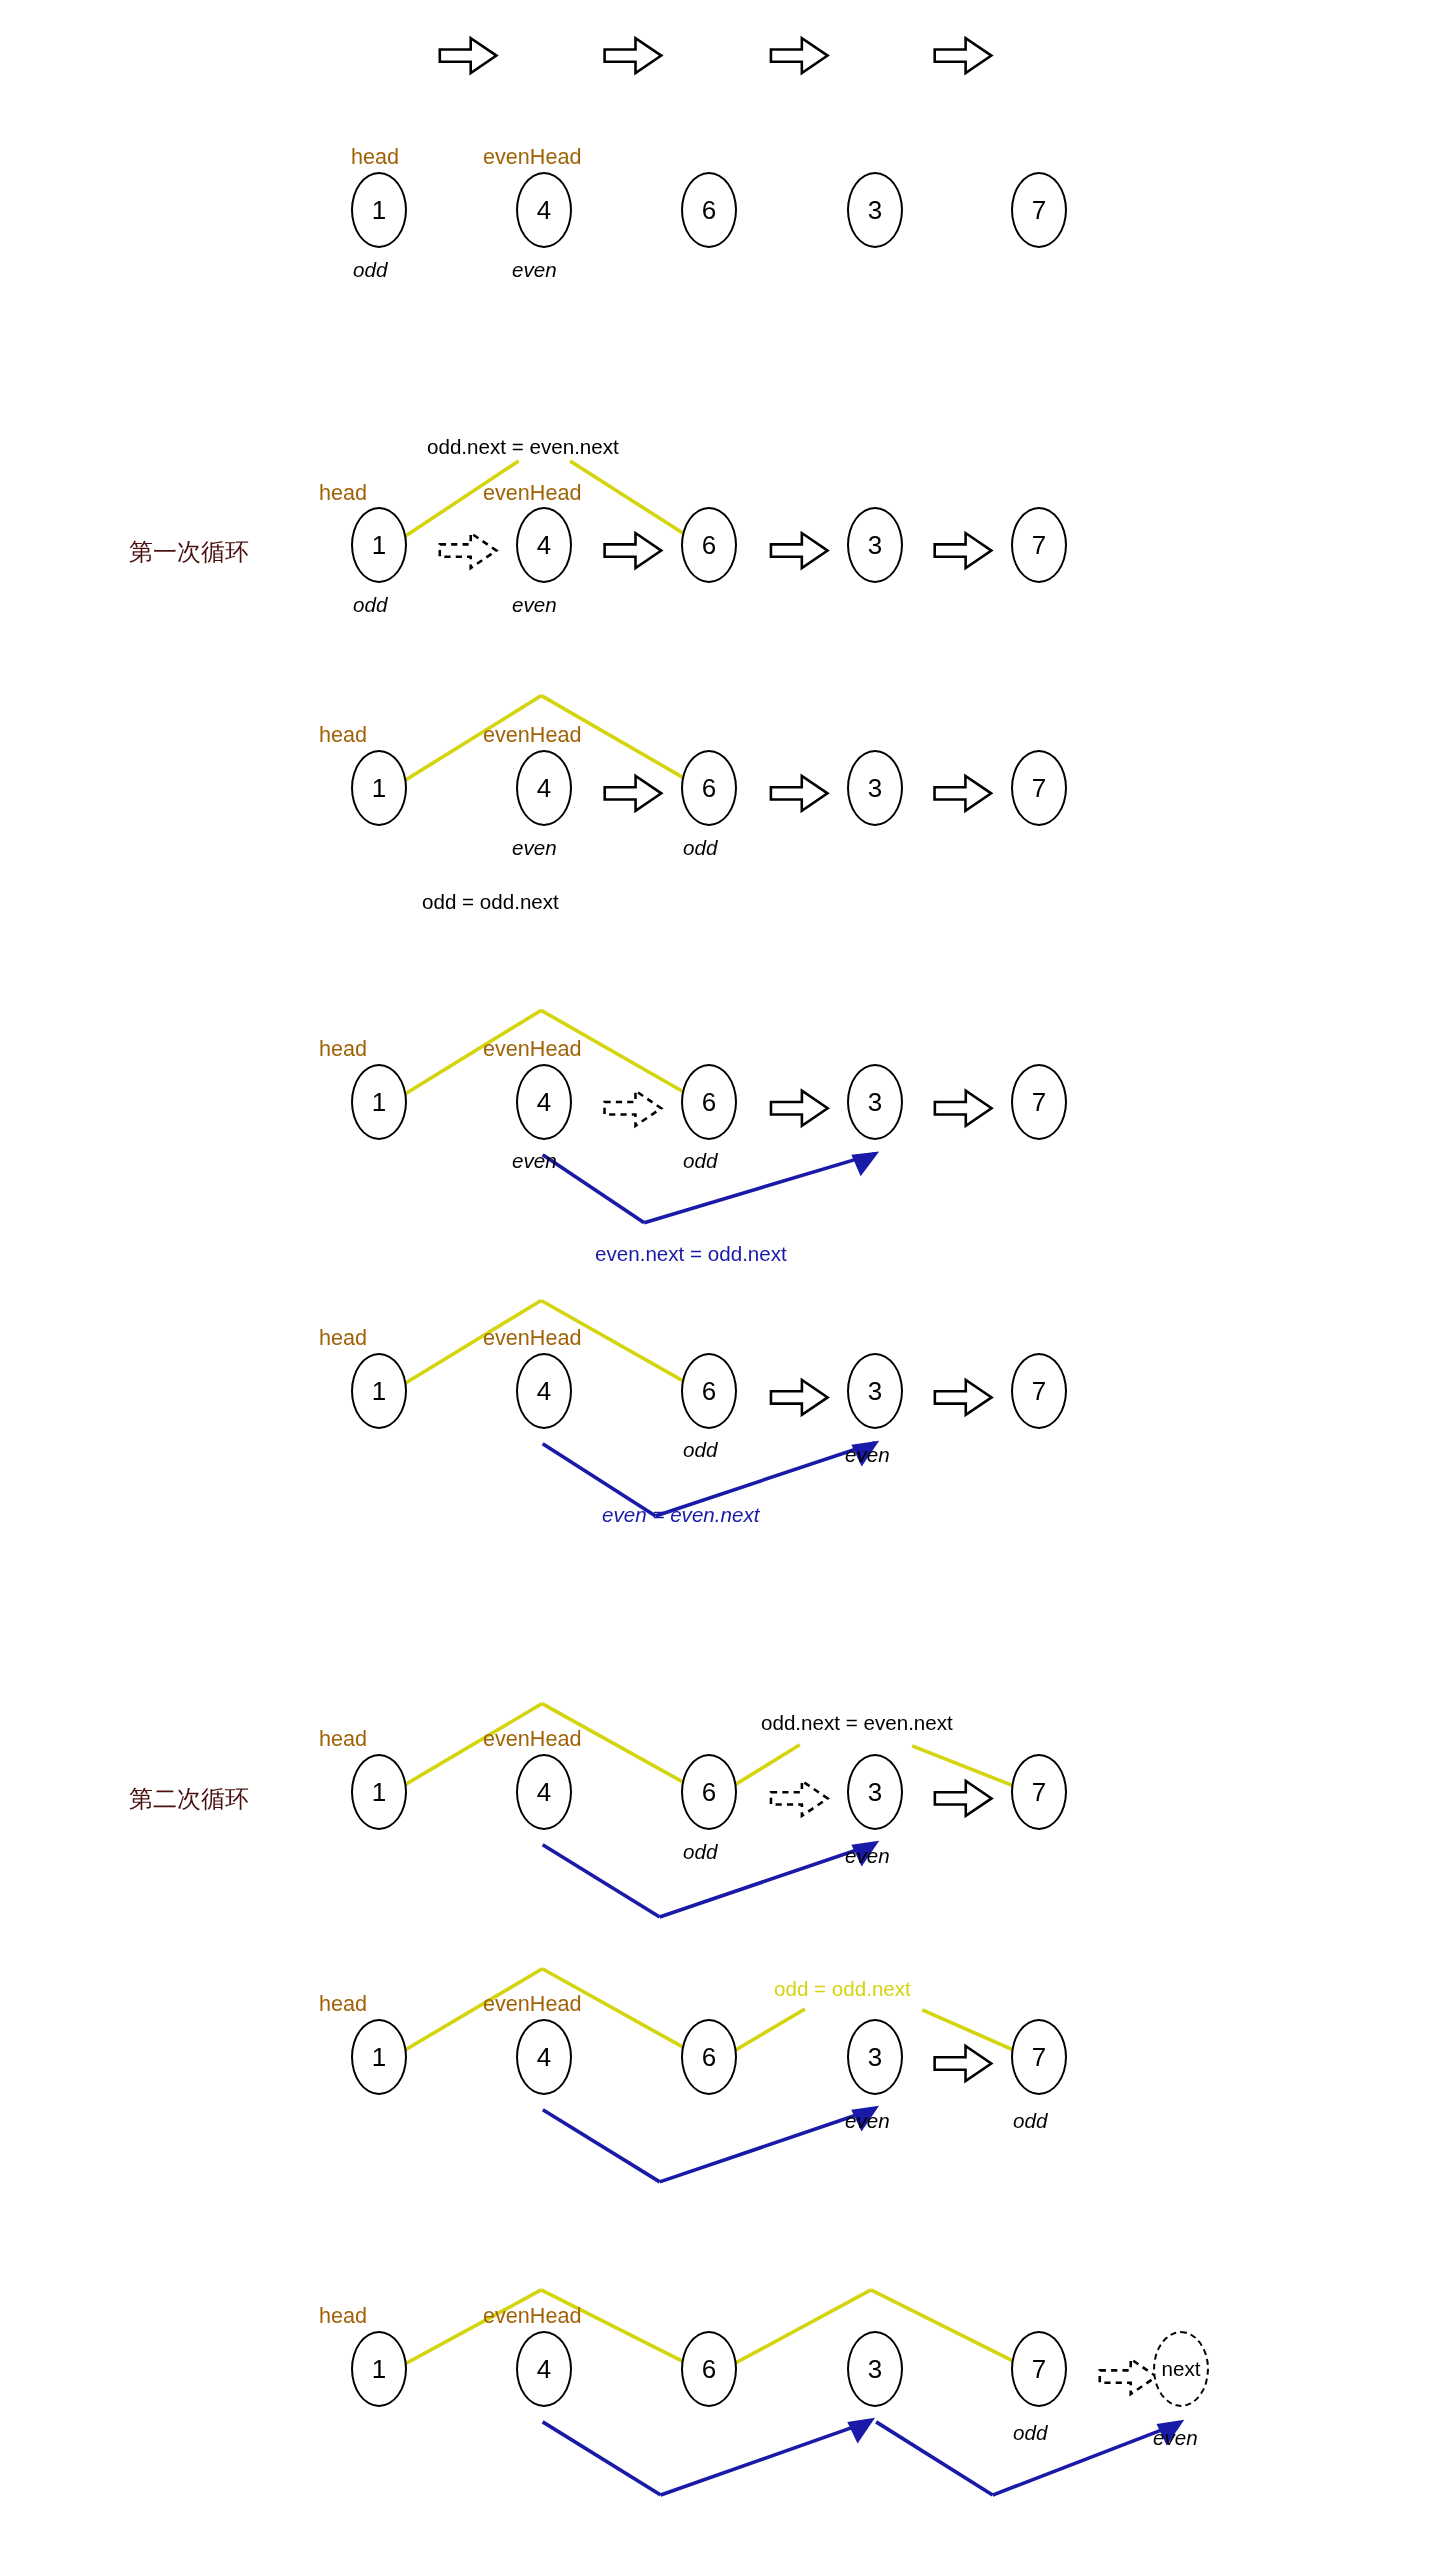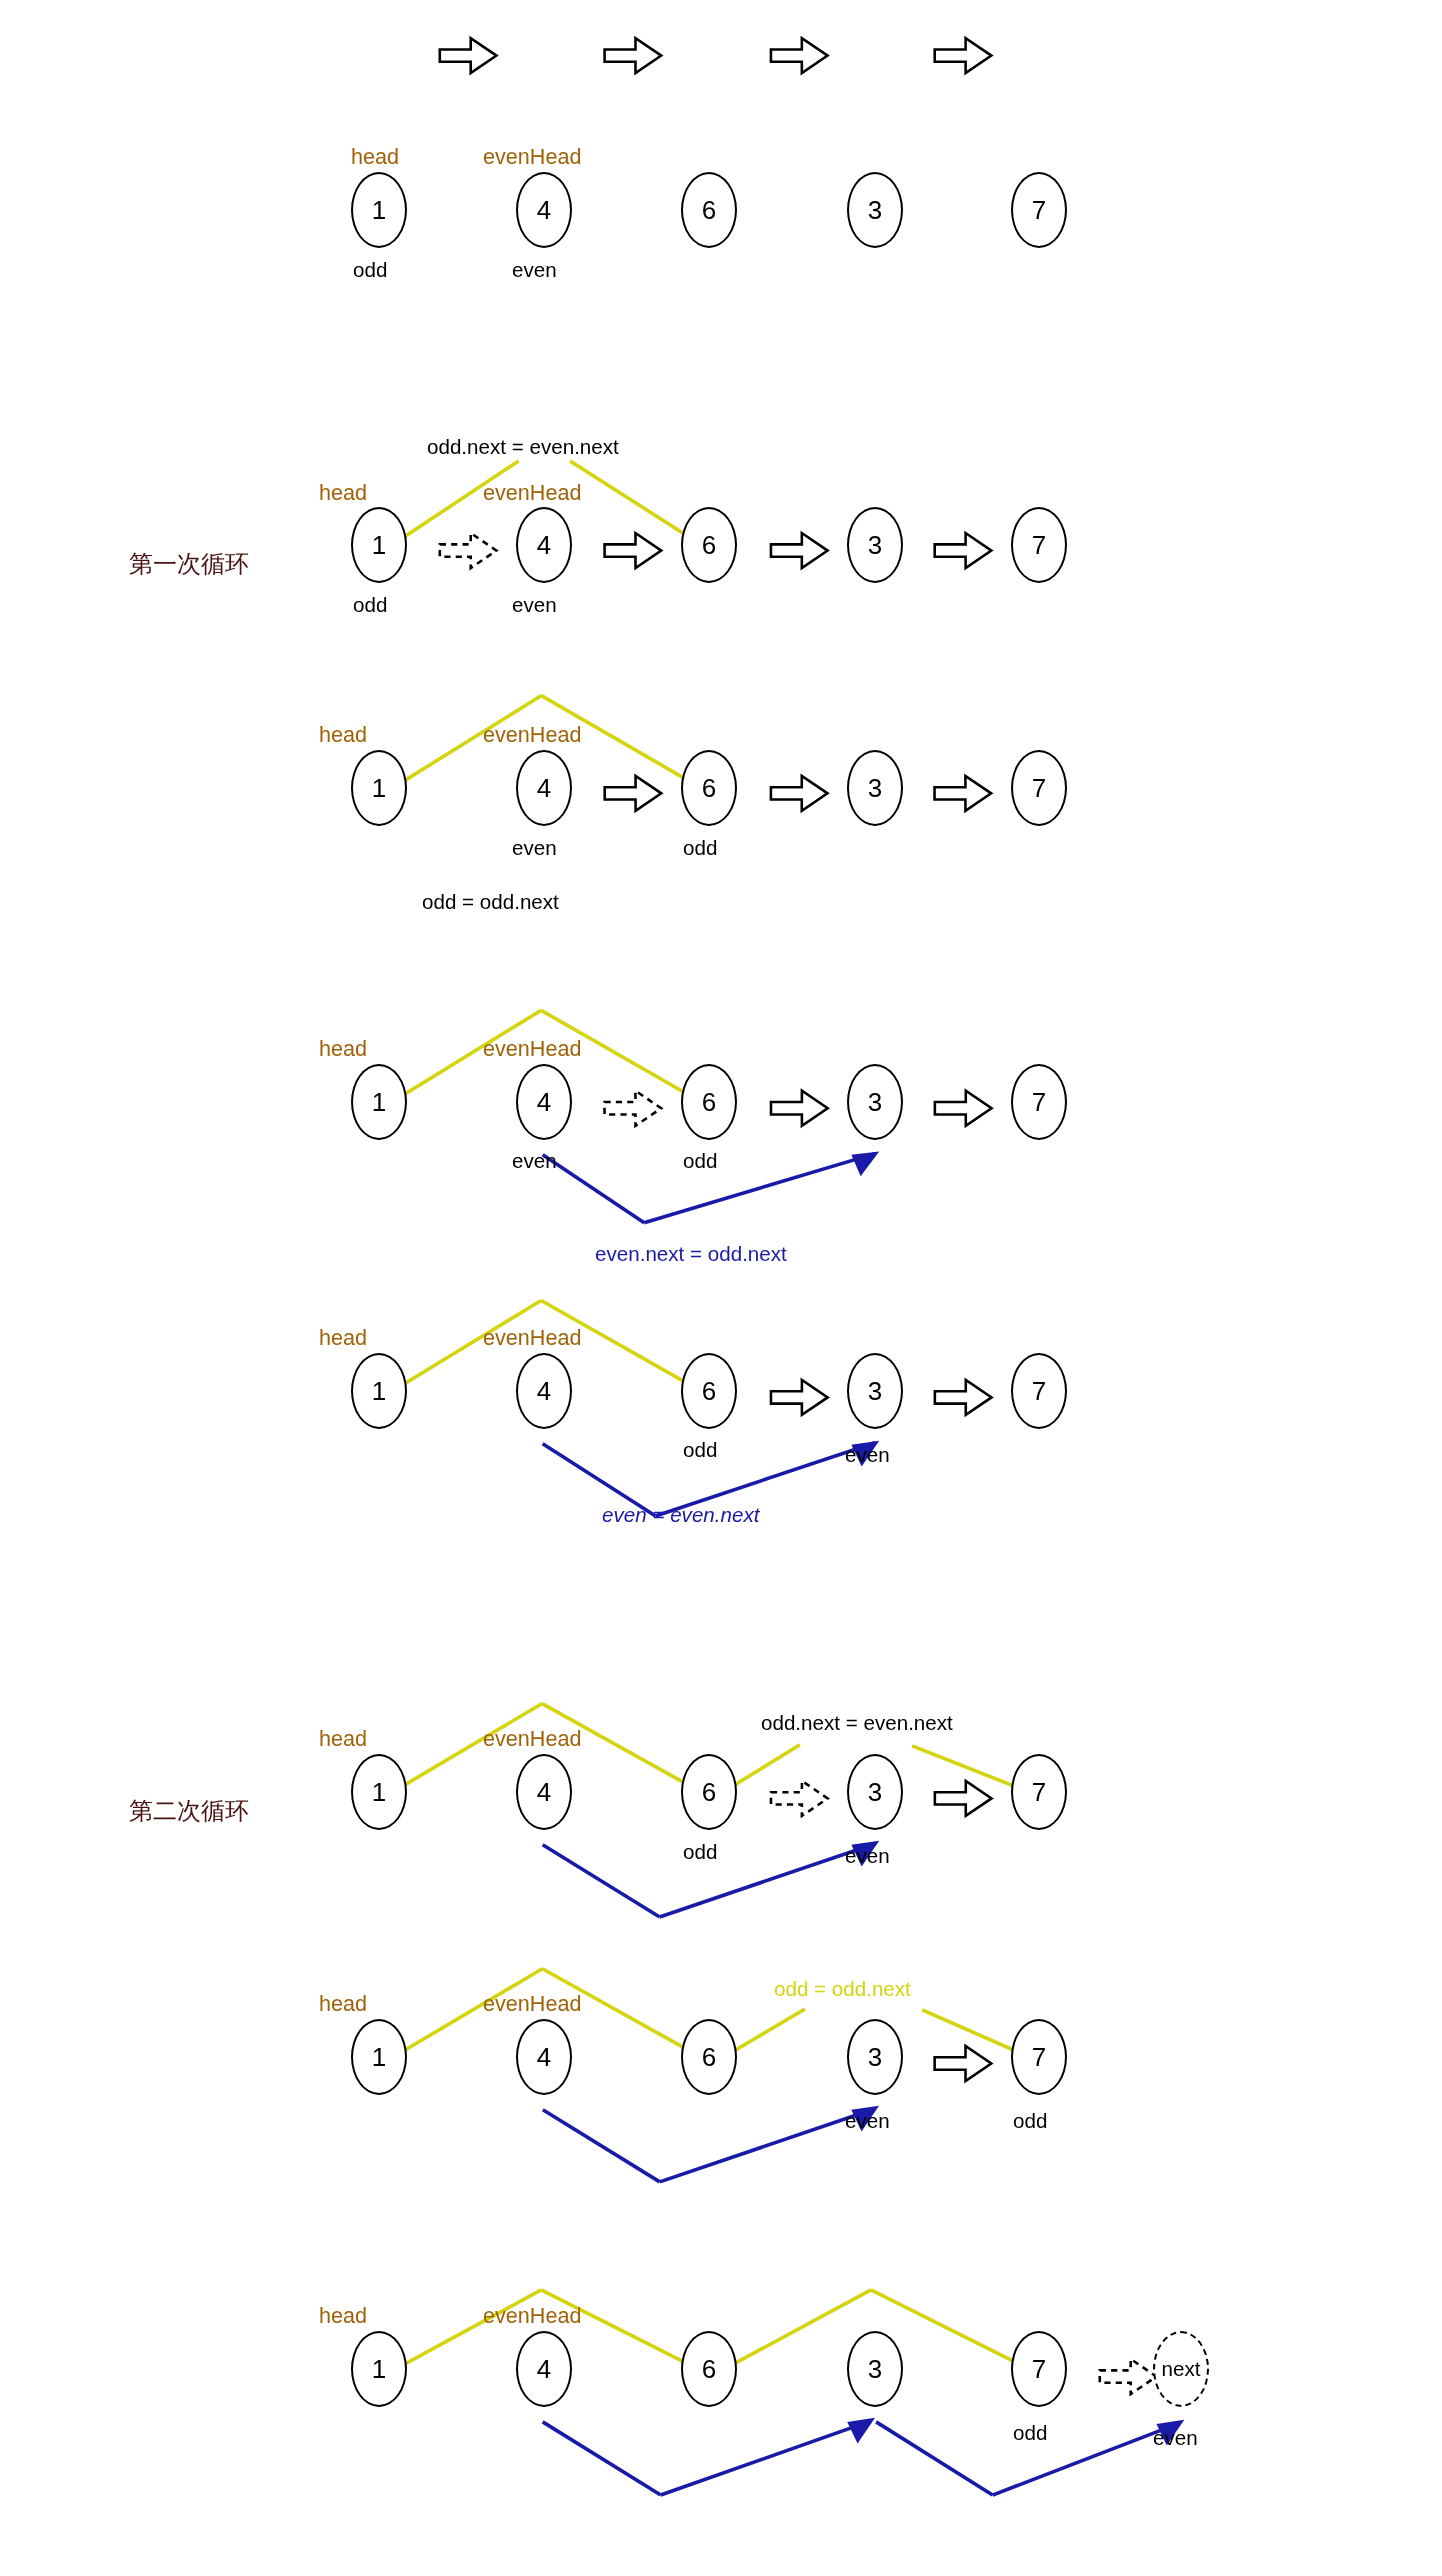--- a/index.html
+++ b/index.html
@@ -6,31 +6,31 @@
   html,body{margin:0;padding:0;background:#ffffff;}
   body{
     font-family:"Liberation Sans","DejaVu Sans",sans-serif;
     width:1443px;height:3411px;position:relative;overflow:hidden;
   }
   #stage{position:absolute;left:0;top:0;width:1443px;height:3411px;}
   .row{position:absolute;left:0;width:1443px;}
   svg.layer{position:absolute;left:0;top:0;overflow:visible;}
   .section-label{
     position:absolute;color:#4a1111;font-size:24px;white-space:nowrap;
-    font-family:"DejaVu Sans","Liberation Sans",sans-serif;font-weight:500;margin-top:12px;
+    font-family:"DejaVu Sans","Liberation Sans",sans-serif;font-weight:500;
   }
   .node{
     position:absolute;width:56px;height:76px;border:2.6px solid #000;
     border-radius:50%;background:#fff;box-sizing:border-box;
     display:flex;align-items:center;justify-content:center;
     font-size:26px;color:#000;
   }
   .node.dashed{border-style:dashed;border-width:2.1px;}
   .ptr-green{position:absolute;color:#a16207;font-size:21.6px;white-space:nowrap;}
-  .lbl-black{position:absolute;color:#000;font-size:20.6px;white-space:nowrap;}
+  .lbl-black{position:absolute;color:#000;font-size:20.6px;white-space:nowrap;font-style:italic;}
   .code-black{position:absolute;color:#000;font-size:20.6px;white-space:nowrap;}
   .code-yellow{position:absolute;color:#d4d40f;font-size:20.6px;white-space:nowrap;}
   .code-blue{position:absolute;color:#1a1aa8;font-size:20.6px;white-space:nowrap;}
 </style>
 </head>
 <body>
 
 <div id="stage">
 
   <div class="row" id="r1" style="top:0;height:206px;">

